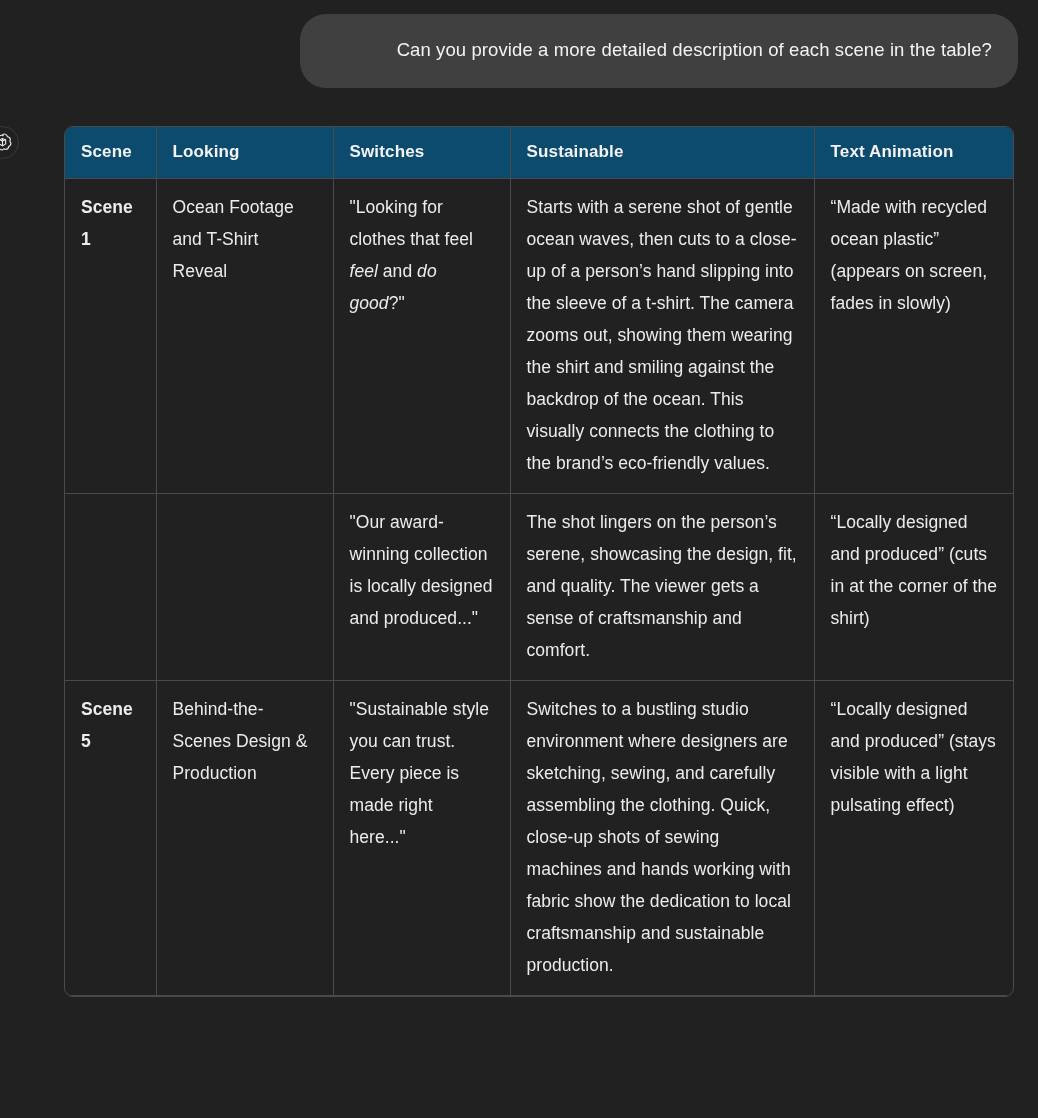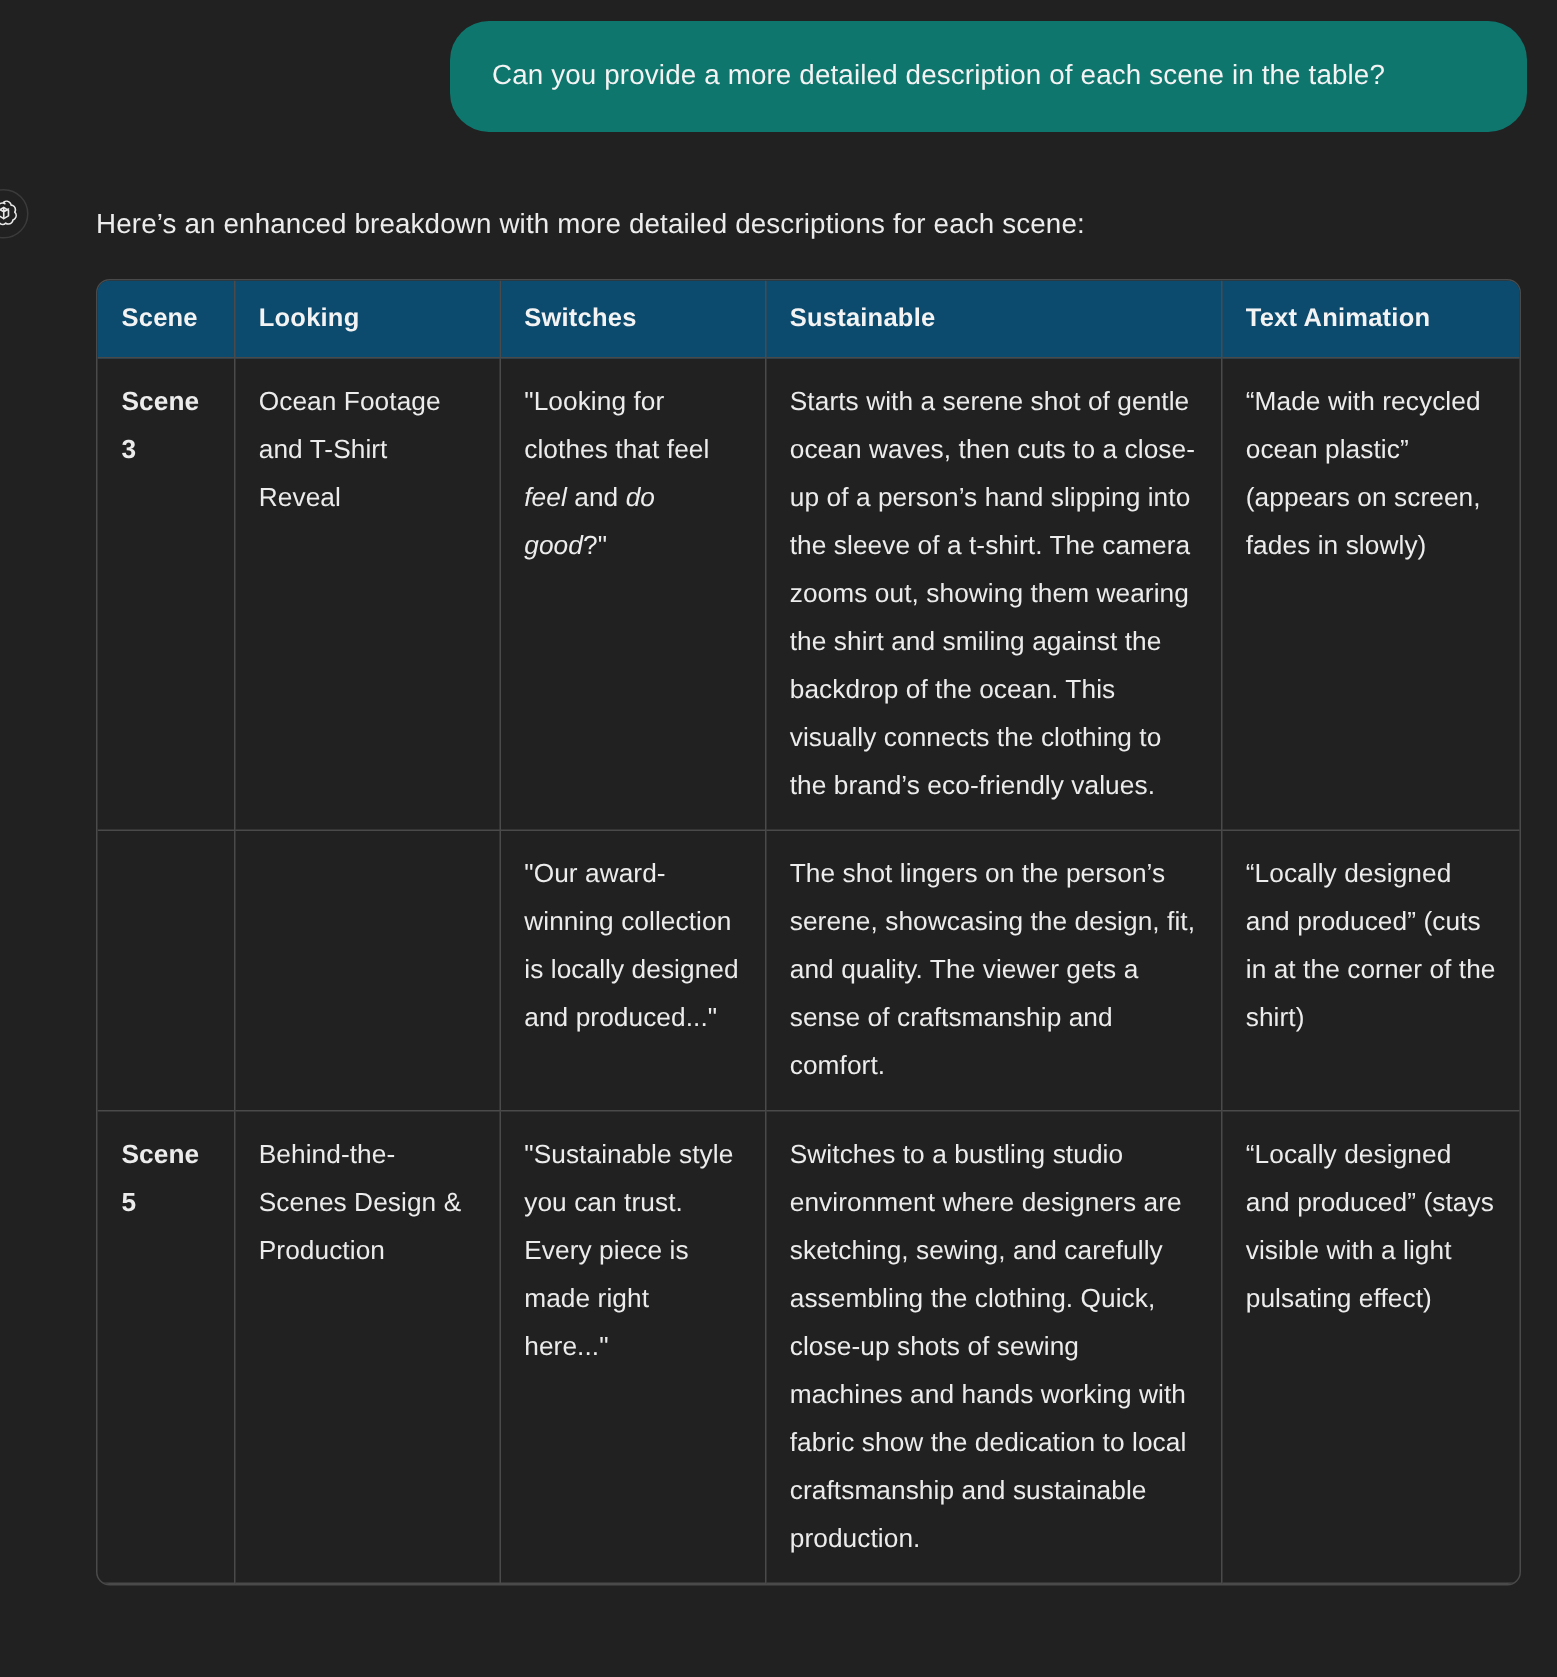--- a/index.html
+++ b/index.html
@@ -16,27 +16,28 @@
   }
 
   
   .user-turn {
     display: flex;
     justify-content: flex-end;
     padding: 14px 20px 0 0;
   }
   .user-bubble {
     width: 718px;
-    background: #0f766e;
+    background: #404040;
     border-radius: 26px;
     padding: 18px 26px 20px 28px;
     font-size: 18.5px;
     line-height: 36px;
     color: #f3f3f3;
     letter-spacing: .1px;
+    text-align: right;
   }
 
   
   .assistant-turn {
     position: relative;
     margin-top: 38px;
   }
   .avatar {
     position: absolute;
     left: -14px;
@@ -122,21 +123,20 @@
       <svg width="21" height="21" viewBox="0 0 24 24" fill="none" stroke="#e8e8e8" stroke-width="1.25" stroke-linejoin="round" stroke-linecap="round">
         <path d="M12 3.1c1.6-1.1 3.7-.8 4.9.7.4.5.6 1 .7 1.6 1.8.1 3.3 1.6 3.3 3.5 0 .7-.2 1.3-.5 1.9 1.3 1.3 1.4 3.4.2 4.8-.4.5-1 .9-1.6 1.1-.2 1.8-1.8 3.2-3.7 3.1-.7 0-1.3-.3-1.8-.6-1.3 1.3-3.4 1.3-4.7 0-.5-.4-.8-1-1-1.6-1.8-.2-3.1-1.8-2.9-3.7.1-.6.3-1.2.7-1.7-1.2-1.4-1-3.5.4-4.7.5-.4 1-.7 1.6-.8.3-1.8 1.9-3.1 3.8-2.9.5.1 1 .2 1.4.5z"></path>
         <path d="M12 7.3 15.6 9.4v4.2L12 15.7l-3.6-2.1V9.4z"></path>
         <path d="M12 7.3v3.2m0 0 3.6-2.1M12 10.5 8.4 8.4m3.6 2.1v5.2"></path>
       </svg>
     </span>
   </div>
 
   <div class="assistant-body">
 
-    <p class="intro-text">Here’s an enhanced breakdown with more detailed descriptions for each scene:</p>
 
     <div class="table-wrap">
       <table>
         <colgroup>
           <col class="c-scene">
             <col class="c-setting">
             <col class="c-voice">
           <col class="c-desc">
             <col class="c-anim">
         </colgroup>
@@ -145,21 +145,21 @@
             <th>Scene</th>
             <th>Looking</th>
             <th>Switches</th>
             <th>Sustainable</th>
             <th>Text Animation</th>
           </tr>
         </thead>
         <tbody>
 
           <tr>
-            <td class="scene-cell">Scene 3</td>
+            <td class="scene-cell">Scene 1</td>
             <td>Ocean Footage and T-Shirt Reveal</td>
             <td><span><span>"Looking for clothes that feel </span><em>feel</em><span> and </span><em>do good</em><span>?"</span></span></td>
             <td>Starts with a serene shot of gentle ocean waves, then cuts to a close-up of a person’s hand slipping into the sleeve of a t-shirt. The camera zooms out, showing them wearing the shirt and smiling against the backdrop of the ocean. This visually connects the clothing to the brand’s eco-friendly values.</td>
             <td>“Made with recycled ocean plastic” (appears on screen, fades in slowly)</td>
           </tr>
 
           <tr>
             <td class="scene-cell"></td>
             <td></td>
             <td>"Our award-winning collection is locally designed and produced..."</td>

